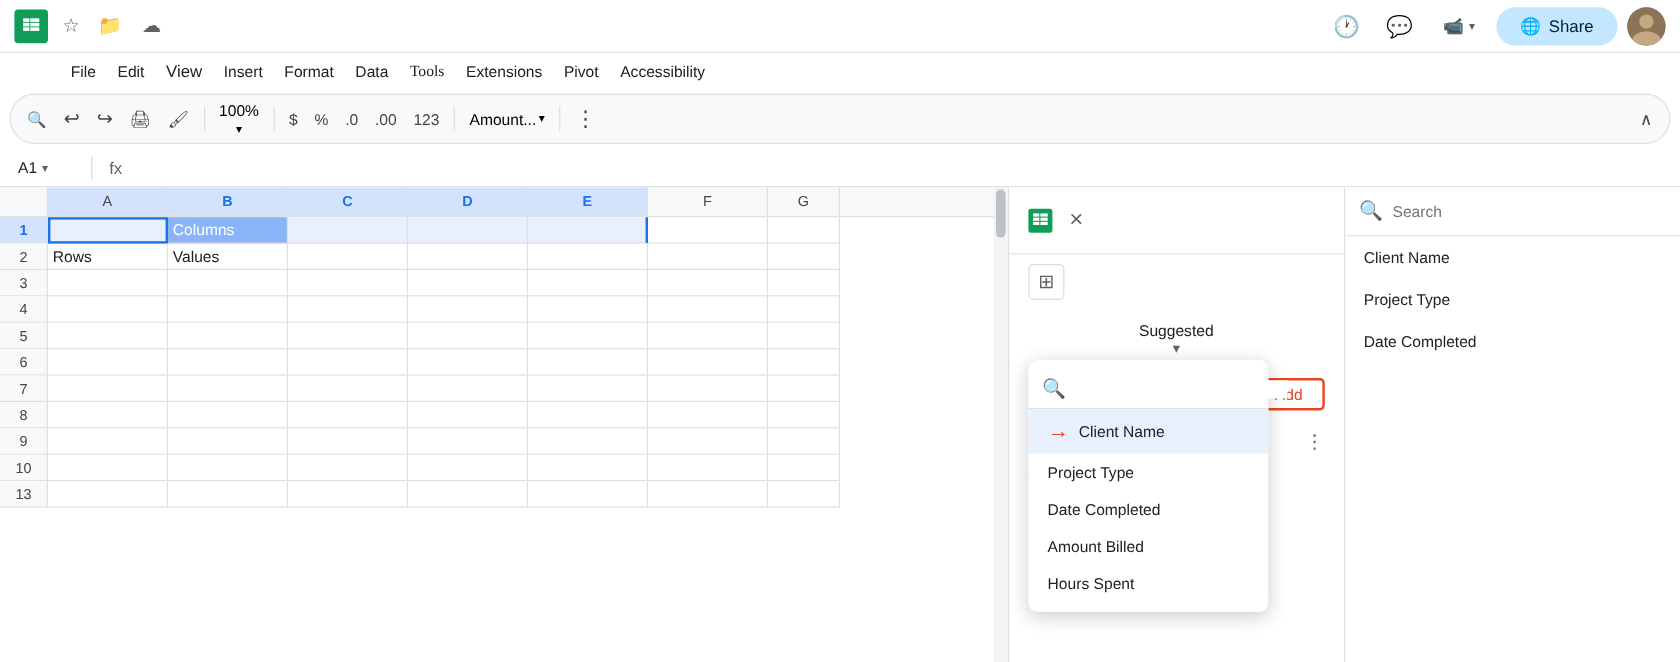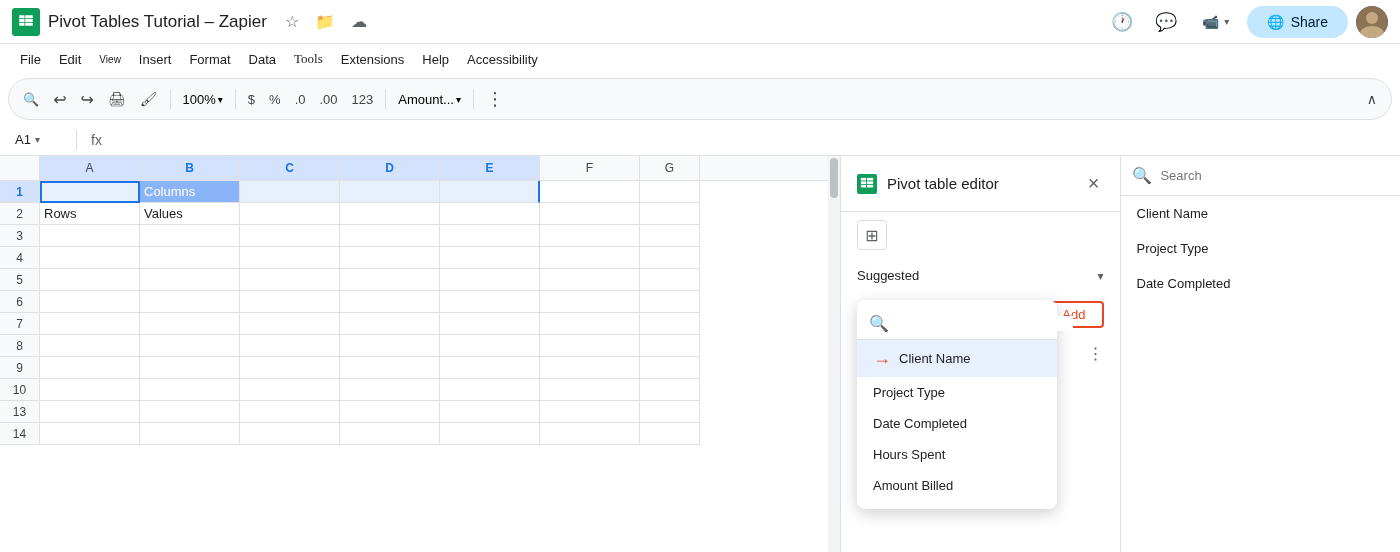--- a/index.html
+++ b/index.html
@@ -14,21 +14,20 @@
     <div style="width:28px;height:28px;background:#0f9d58;border-radius:3px;display:flex;align-items:center;justify-content:center;flex-shrink:0;">
       <svg viewBox="0 0 24 24" width="18" height="18" fill="white">
           <rect x="3" y="3" width="7" height="4"></rect>
           <rect x="11" y="3" width="10" height="4"></rect>
           <rect x="3" y="8" width="7" height="4"></rect>
           <rect x="11" y="8" width="10" height="4"></rect>
           <rect x="3" y="13" width="7" height="4"></rect>
           <rect x="11" y="13" width="10" height="4"></rect>
         </svg>
     </div>
-    <span style="font-size:17px;color:#202124;font-weight:400;margin-right:6px;">Pivot Tables Tutorial – Zapier</span>
 
     <span style="color:#5f6368;font-size:16px;cursor:pointer;padding:4px;border-radius:50%;">☆</span>
 
     <span style="color:#5f6368;font-size:16px;cursor:pointer;padding:4px;border-radius:50%;">📁</span>
 
     <span style="color:#5f6368;font-size:16px;cursor:pointer;padding:4px;border-radius:50%;">☁</span>
     <div style="flex:1;"></div>
 
     <div style="width:36px;height:36px;display:flex;align-items:center;justify-content:center;border-radius:50%;cursor:pointer;color:#5f6368;font-size:18px;">🕐</div>
 
@@ -47,41 +46,41 @@
 
     <div style="width:32px;height:32px;border-radius:50%;background:#7b6b8d;display:flex;align-items:center;justify-content:center;cursor:pointer;overflow:hidden;">
       <svg viewBox="0 0 32 32" width="32" height="32">
           <circle cx="16" cy="16" r="16" fill="#8b7355"></circle>
           <circle cx="16" cy="12" r="6" fill="#c4a882"></circle>
           <ellipse cx="16" cy="28" rx="12" ry="8" fill="#c4a882"></ellipse>
         </svg>
     </div>
   </div>
 
-  <div style="display:flex;align-items:center;padding:2px 12px;height:30px;gap:2px;">
+  <div style="display:flex;align-items:center;padding:2px 12px;height:30px;gap:2px;margin-left:39px;">
     <span style="padding:4px 8px;border-radius:4px;cursor:pointer;font-size:13px;color:#202124;">File</span>
     <span style="padding:4px 8px;border-radius:4px;cursor:pointer;font-size:13px;color:#202124;">Edit</span>
-    <span style="padding:4px 8px;border-radius:4px;cursor:pointer;font-size:10px;color:#202124;">View</span>
+    <span style="padding:4px 8px;border-radius:4px;cursor:pointer;font-size:14px;color:#202124;">View</span>
     <span style="padding:4px 8px;border-radius:4px;cursor:pointer;font-size:13px;color:#202124;">Insert</span>
     <span style="padding:4px 8px;border-radius:4px;cursor:pointer;font-size:13px;color:#202124;">Format</span>
     <span style="padding:4px 8px;border-radius:4px;cursor:pointer;font-size:13px;color:#202124;">Data</span>
     <span style="padding:4px 8px;border-radius:4px;cursor:pointer;font-size:13px;color:#202124;font-family:Liberation Serif, serif;">Tools</span>
     <span style="padding:4px 8px;border-radius:4px;cursor:pointer;font-size:13px;color:#202124;">Extensions</span>
-    <span style="padding:4px 8px;border-radius:4px;cursor:pointer;font-size:13px;color:#202124;">Help</span>
+    <span style="padding:4px 8px;border-radius:4px;cursor:pointer;font-size:13px;color:#202124;">Pivot</span>
     <span style="padding:4px 8px;border-radius:4px;cursor:pointer;font-size:13px;color:#202124;">Accessibility</span>
   </div>
 
   <div style="display:flex;align-items:center;padding:4px 8px;height:42px;background:#f8f9fa;border-radius:24px;margin:4px 8px;gap:2px;border:1px solid #e0e0e0;">
     <button style="padding:4px 6px;border-radius:4px;cursor:pointer;color:#444;font-size:13px;background:none;border:none;">🔍</button>
     <button style="padding:4px 6px;border-radius:4px;cursor:pointer;color:#444;font-size:16px;background:none;border:none;">↩</button>
     <button style="padding:4px 6px;border-radius:4px;cursor:pointer;color:#444;font-size:16px;background:none;border:none;">↪</button>
     <button style="padding:4px 6px;border-radius:4px;cursor:pointer;color:#444;font-size:14px;background:none;border:none;">🖨</button>
     <button style="padding:4px 6px;border-radius:4px;cursor:pointer;color:#444;font-size:14px;background:none;border:none;">🖌</button>
     <div style="width:1px;height:20px;background:#dadce0;margin:0 4px;"></div>
-    <div style="display:flex;align-items:center;gap:2px;padding:2px 6px;border-radius:4px;cursor:pointer;font-size:13px;">
+    <div style="display:flex;align-items:center;gap:2px;padding:2px 6px;border-radius:4px;cursor:pointer;font-size:13px;flex-direction:column;">
       <span>100%</span>
       <span style="font-size:10px;">▾</span>
     </div>
     <div style="width:1px;height:20px;background:#dadce0;margin:0 4px;"></div>
     <button style="padding:4px 6px;border-radius:4px;cursor:pointer;color:#444;font-size:13px;background:none;border:none;">$</button>
     <button style="padding:4px 6px;border-radius:4px;cursor:pointer;color:#444;font-size:13px;background:none;border:none;">%</button>
     <button style="padding:4px 6px;border-radius:4px;cursor:pointer;color:#444;font-size:13px;background:none;border:none;">.0</button>
     <button style="padding:4px 6px;border-radius:4px;cursor:pointer;color:#444;font-size:13px;background:none;border:none;">.00</button>
     <button style="padding:4px 6px;border-radius:4px;cursor:pointer;color:#444;font-size:13px;background:none;border:none;">123</button>
     <div style="width:1px;height:20px;background:#dadce0;margin:0 4px;"></div>
@@ -230,30 +229,20 @@
           <div style="display: flex;">
       <div style="width:40px;height:22px;border-right:1px solid #e0e0e0;border-bottom:1px solid #e0e0e0;display:flex;align-items:center;justify-content:center;font-size:12px;color:#444;background:#f8f9fa;flex-shrink:0;">13</div>
       <div style="width:100px;height:22px;border-right:1px solid #e0e0e0;border-bottom:1px solid #e0e0e0;"></div>
       <div style="width:100px;height:22px;border-right:1px solid #e0e0e0;border-bottom:1px solid #e0e0e0;"></div>
       <div style="width:100px;height:22px;border-right:1px solid #e0e0e0;border-bottom:1px solid #e0e0e0;"></div>
       <div style="width:100px;height:22px;border-right:1px solid #e0e0e0;border-bottom:1px solid #e0e0e0;"></div>
       <div style="width:100px;height:22px;border-right:1px solid #e0e0e0;border-bottom:1px solid #e0e0e0;"></div>
       <div style="width:100px;height:22px;border-right:1px solid #e0e0e0;border-bottom:1px solid #e0e0e0;"></div>
       <div style="width:60px;height:22px;border-right:1px solid #e0e0e0;border-bottom:1px solid #e0e0e0;"></div>
     </div>
-          <div style="display: flex;">
-      <div style="width:40px;height:22px;border-right:1px solid #e0e0e0;border-bottom:1px solid #e0e0e0;display:flex;align-items:center;justify-content:center;font-size:12px;color:#444;background:#f8f9fa;flex-shrink:0;">14</div>
-      <div style="width:100px;height:22px;border-right:1px solid #e0e0e0;border-bottom:1px solid #e0e0e0;"></div>
-      <div style="width:100px;height:22px;border-right:1px solid #e0e0e0;border-bottom:1px solid #e0e0e0;"></div>
-      <div style="width:100px;height:22px;border-right:1px solid #e0e0e0;border-bottom:1px solid #e0e0e0;"></div>
-      <div style="width:100px;height:22px;border-right:1px solid #e0e0e0;border-bottom:1px solid #e0e0e0;"></div>
-      <div style="width:100px;height:22px;border-right:1px solid #e0e0e0;border-bottom:1px solid #e0e0e0;"></div>
-      <div style="width:100px;height:22px;border-right:1px solid #e0e0e0;border-bottom:1px solid #e0e0e0;"></div>
-      <div style="width:60px;height:22px;border-right:1px solid #e0e0e0;border-bottom:1px solid #e0e0e0;"></div>
-    </div>
         </div>
 
       <div style="position:absolute;right:0;top:0;bottom:0;width:12px;background:#f1f3f4;">
         <div style="position:absolute;top:2px;right:2px;width:8px;height:40px;background:#bdc1c6;border-radius:4px;"></div>
       </div>
     </div>
 
     <div style="width:560px;border-left:1px solid #e0e0e0;background:#fff;flex-shrink:0;overflow:hidden;position:relative;display:flex;">
 
       <div style="width:280px;border-right:1px solid #e0e0e0;overflow:hidden;position:relative;">
@@ -262,30 +251,29 @@
           <div style="width:20px;height:20px;background:#0f9d58;border-radius:2px;display:flex;align-items:center;justify-content:center;margin-right:10px;">
             <svg viewBox="0 0 16 16" width="14" height="14" fill="white">
                 <rect x="1" y="1" width="6" height="3"></rect>
                 <rect x="8" y="1" width="7" height="3"></rect>
                 <rect x="1" y="5" width="6" height="3"></rect>
                 <rect x="8" y="5" width="7" height="3"></rect>
                 <rect x="1" y="9" width="6" height="3"></rect>
                 <rect x="8" y="9" width="7" height="3"></rect>
               </svg>
           </div>
-          <span style="font-size:15px;color:#202124;font-weight:500;flex:1;">Pivot table editor</span>
           <span style="font-size:20px;color:#5f6368;cursor:pointer;padding:4px;">×</span>
         </div>
 
         <div style="display:flex;align-items:center;padding:8px 16px;gap:8px;">
           <div style="width:30px;height:30px;border:1px solid #dadce0;border-radius:4px;display:flex;align-items:center;justify-content:center;cursor:pointer;color:#5f6368;font-size:16px;">⊞</div>
         </div>
 
         <div style="padding:4px 16px;">
-          <div style="display:flex;align-items:center;justify-content:space-between;padding:6px 0;cursor:pointer;">
+          <div style="display:flex;align-items:center;justify-content:space-between;padding:6px 0;cursor:pointer;flex-direction:column;">
             <span style="font-size:13px;color:#202124;font-weight:500;">Suggested</span>
             <span style="font-size:12px;color:#5f6368;cursor:pointer;">▾</span>
           </div>
         </div>
 
         <div style="display:flex;align-items:center;justify-content:space-between;padding:8px 16px;">
           <span style="font-size:13px;color:#202124;font-weight:500;">Rows</span>
           <button style="border:2px solid #e84520;color:#e84520;background:white;border-radius:4px;padding:4px 16px;font-size:13px;font-weight:500;cursor:pointer;">Add</button>
         </div>
 
@@ -315,24 +303,24 @@
             <span style="color:#e84520;font-size:18px;">→</span>
             <span>Client Name</span>
           </div>
           <div style="padding:8px 16px;font-size:13px;color:#202124;cursor:pointer;">
             <span>Project Type</span>
           </div>
           <div style="padding:8px 16px;font-size:13px;color:#202124;cursor:pointer;">
             <span>Date Completed</span>
           </div>
           <div style="padding:8px 16px;font-size:13px;color:#202124;cursor:pointer;">
+            <span>Amount Billed</span>
+          </div>
+          <div style="padding:8px 16px;font-size:13px;color:#202124;cursor:pointer;">
             <span>Hours Spent</span>
-          </div>
-          <div style="padding:8px 16px;font-size:13px;color:#202124;cursor:pointer;">
-            <span>Amount Billed</span>
           </div>
         </div>
       </div>
 
       <div style="width:280px;background:#fff;overflow:hidden;">
 
         <div style="display:flex;align-items:center;padding:10px 12px;gap:8px;border-bottom:1px solid #e0e0e0;">
           <span style="color:#5f6368;font-size:16px;">🔍</span>
           <input style="flex: 1 1 0%; border: none; outline: none; font-size: 13px; color: rgb(32, 33, 36);" placeholder="Search">
         </div>

